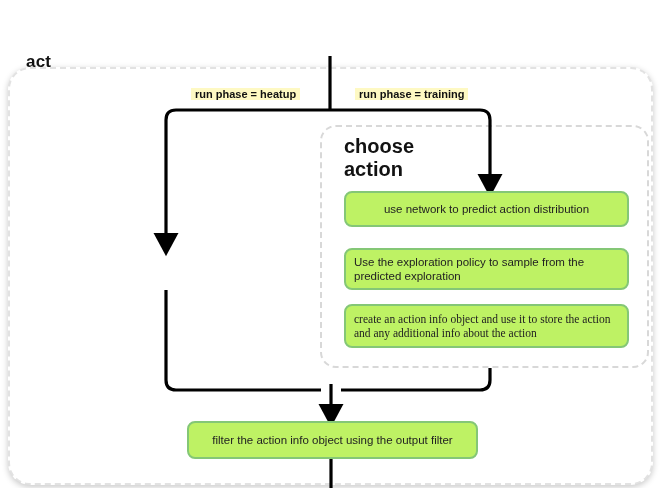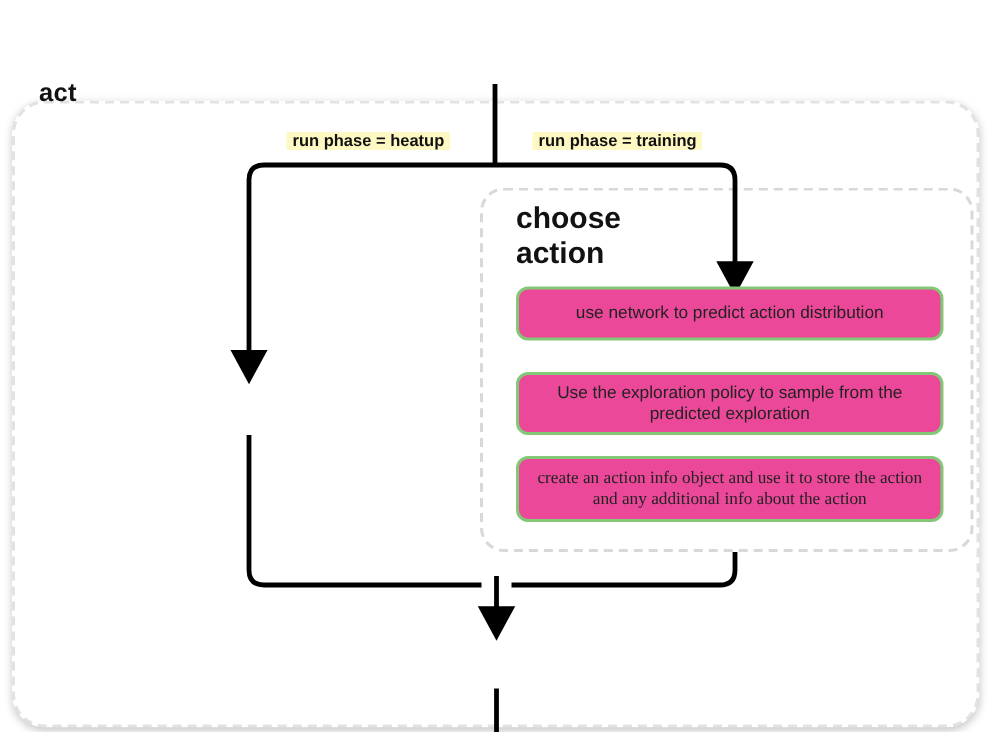--- a/index.html
+++ b/index.html
@@ -43,26 +43,25 @@
     position:absolute;
     left:344px; top:103px;
     width:120px;
     font-size:20px; font-weight:bold; color:#121212;
     line-height:23px;
   }
 
   
   .node{
     position:absolute;
-    background:#ec4899;
+    background:#bef264;
     border:2px solid #84c776;
     border-radius:8px;
     box-sizing:border-box;
     display:flex;align-items:center;justify-content:center;
-    text-align:center;
     font-size:11.5px;
     color:#222222;
     line-height:14px;
     padding:3px 8px;
   }
   #node-heatup{ left:21px;  top:218px; width:291px; height:40px; }
   #node-predict{ left:344px; top:159px; width:285px; height:36px; }
   #node-explore{ left:344px; top:216px; width:285px; height:42px; }
   #node-actinfo{ left:344px; top:272px; width:285px; height:44px;font-family:Liberation Serif, serif; }
   #node-filter{ left:187px; top:389px; width:291px; height:38px; }
@@ -113,14 +112,15 @@
 
     <path d="M331,427 L331,488" stroke="#000000" stroke-width="3.2" fill="none"></path>
   </svg>
 
   <div class="edge-label" id="label-heatup">run phase = heatup</div>
   <div class="edge-label" id="label-training">run phase = training</div>
 
   <div class="node" id="node-predict">use network to predict action distribution</div>
   <div class="node" id="node-explore">Use the exploration policy to sample from the predicted exploration</div>
   <div class="node" id="node-actinfo">create an action info object and use it to store the action and any additional info about the action</div>
+  <div class="node" id="node-filter">filter the action info object using the output filter</div>
 
 </div>
 
 </body></html>

